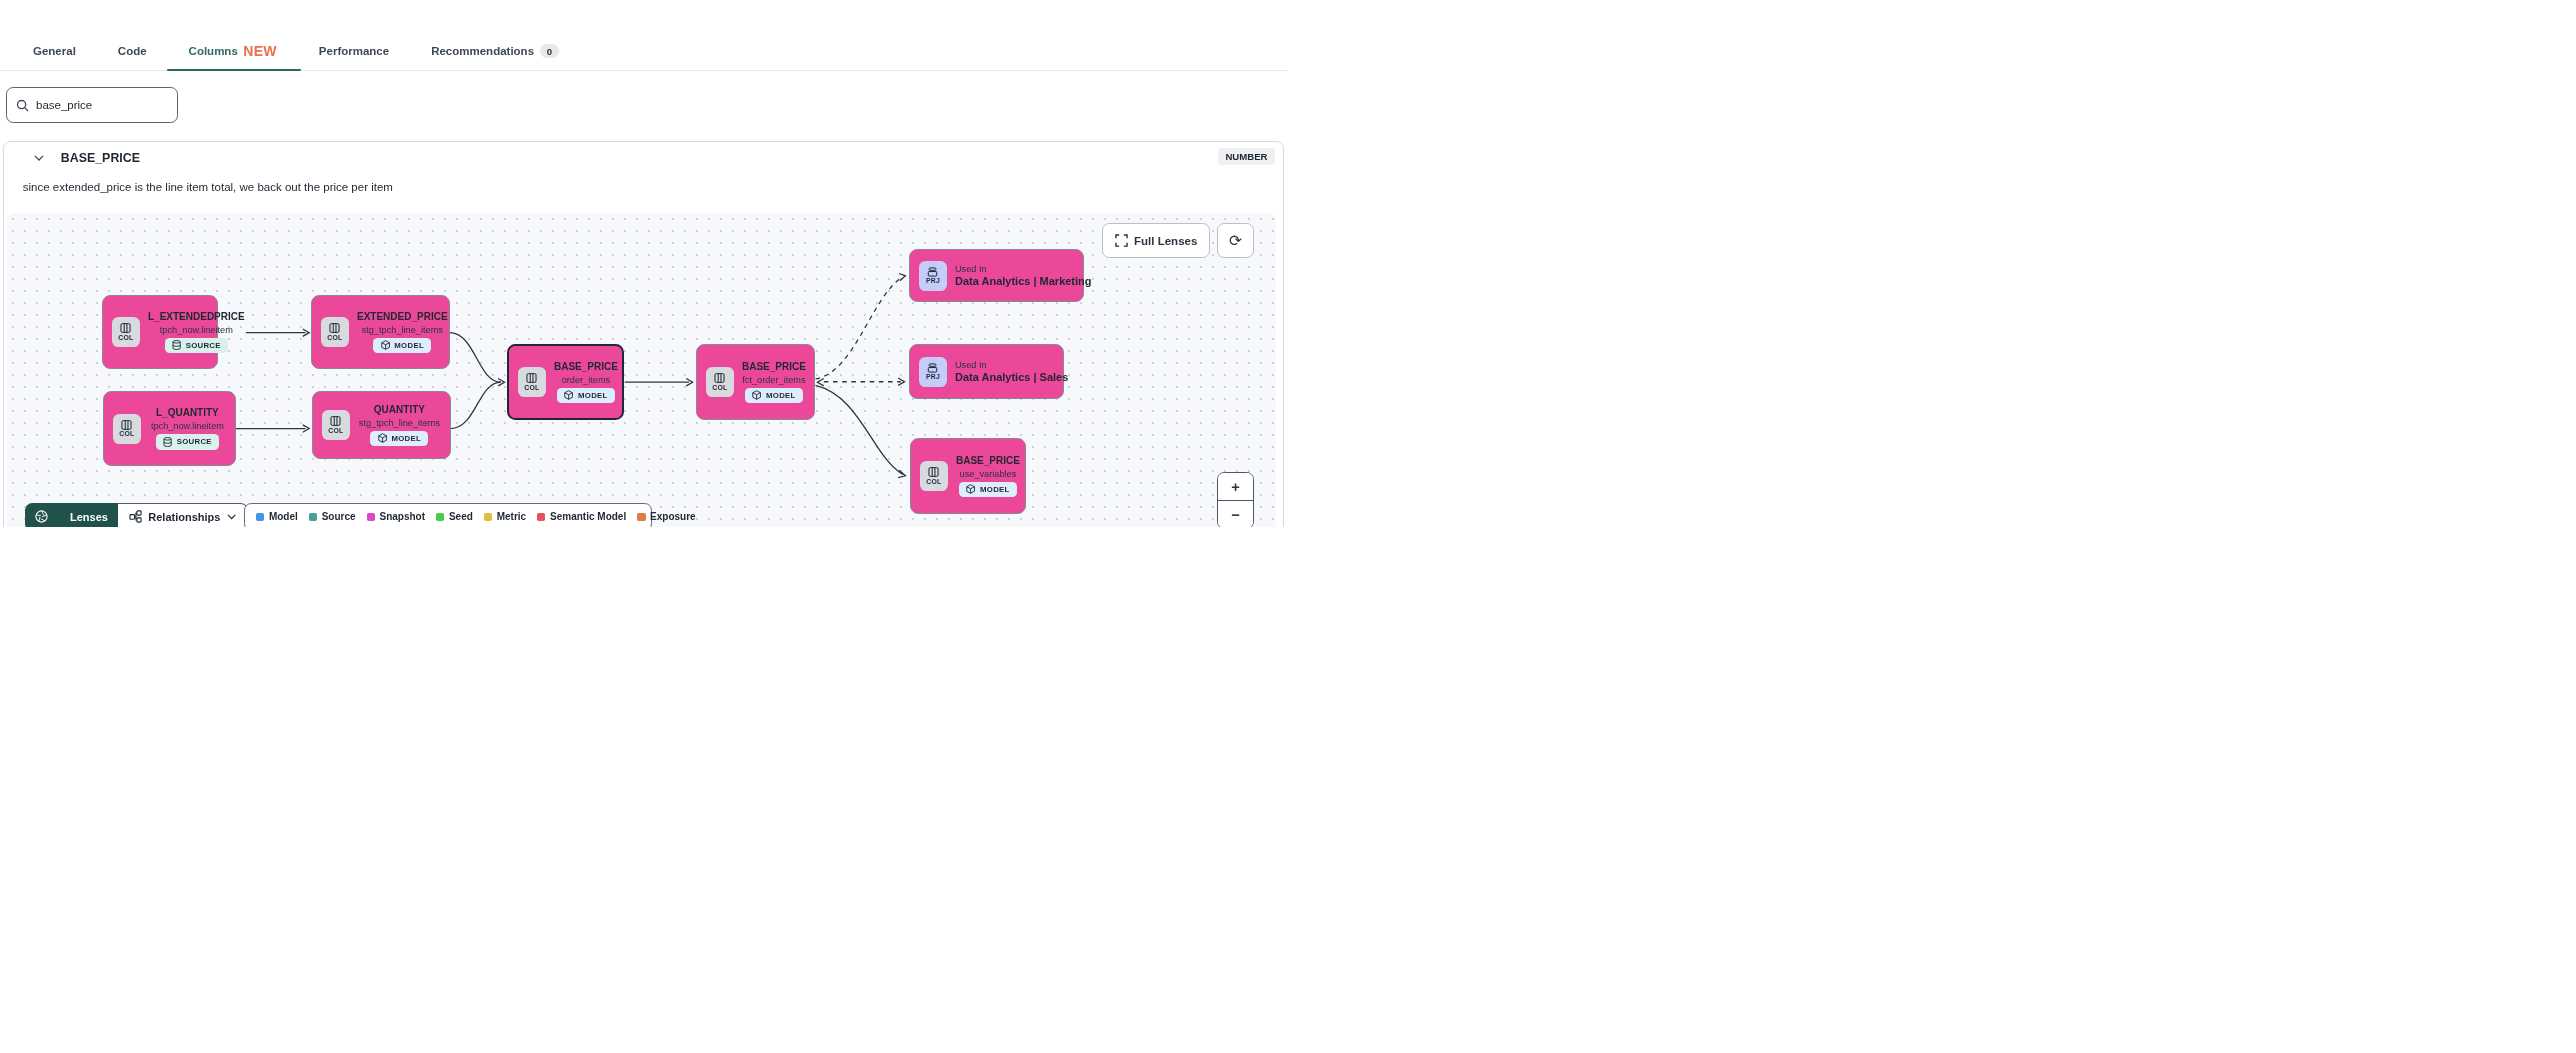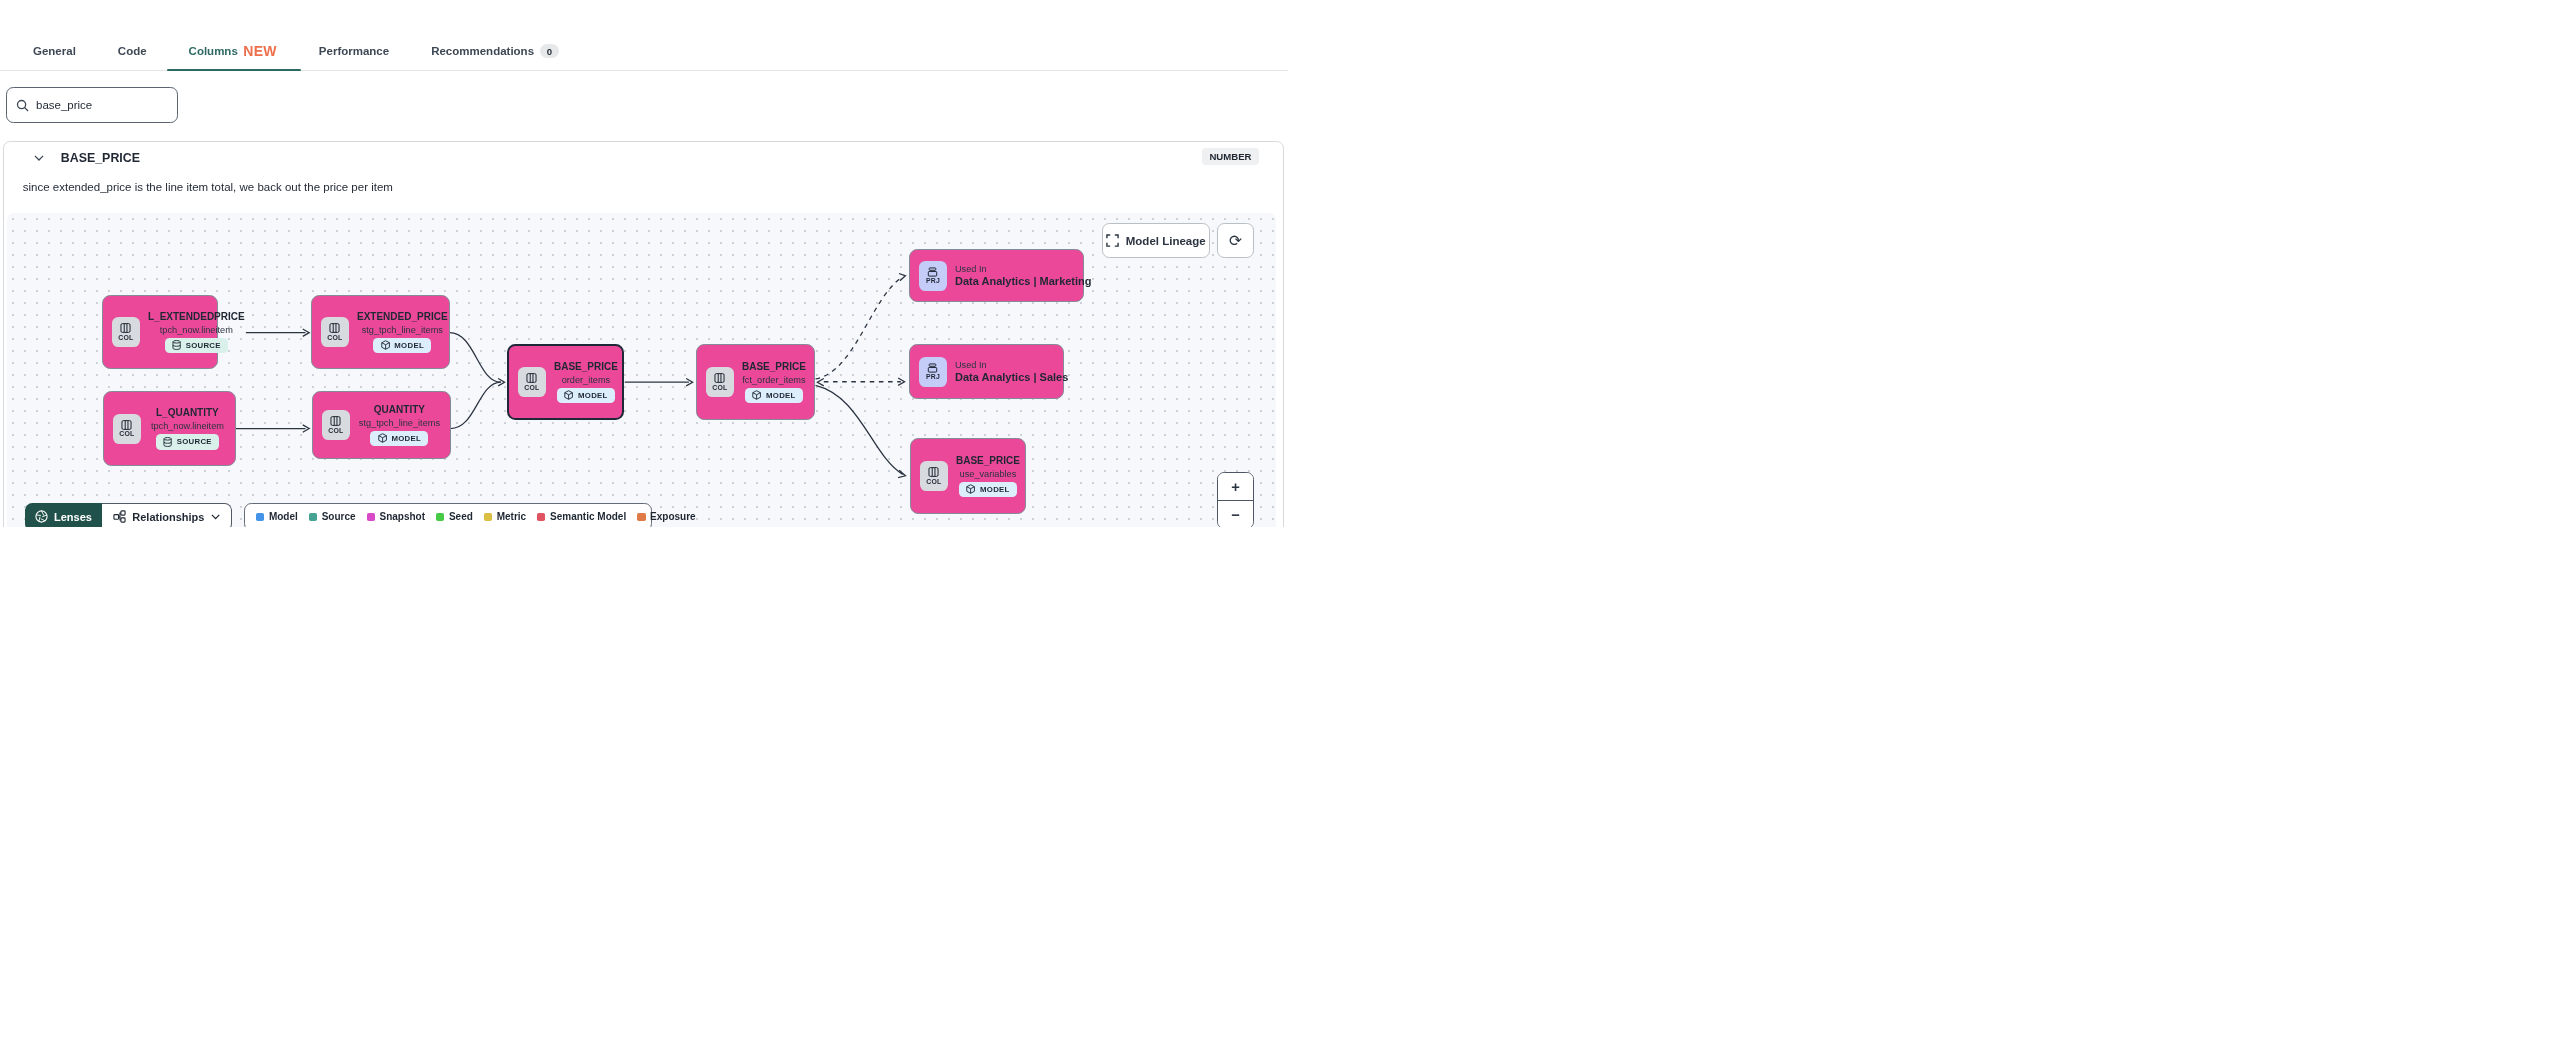--- a/index.html
+++ b/index.html
@@ -26,21 +26,21 @@
     display:flex; align-items:center; padding:0 9.2px; gap:7.3px; z-index:5; }
   .search-box input { border:none; outline:none; font-size:11.5px; color:#1f2733;
     width:100%; font-family:"Liberation Sans",sans-serif; background:transparent; }
 
   
   .card { position:absolute; left:2.8px; top:109px; width:1281px; height:410px;
     border:0.9px solid #d6d9dc; border-radius:7.3px; background:#fff; }
   .chev-btn { position:absolute; left:27.5px; top:9.2px; width:14.7px; height:14.7px;
     display:flex; align-items:center; justify-content:center; cursor:pointer; }
   .card-title { position:absolute; left:57px; top:9.2px; font-size:12.4px; font-weight:700; }
-  .type-badge { position:absolute; right:24px; top:6.4px; background:#eff0f2;
+  .type-badge { position:absolute; right:8px; top:6.4px; background:#eff0f2;
     border-radius:3.7px; padding:2.8px 7.3px; font-size:9.6px; font-weight:600; }
   .card-desc { position:absolute; left:19px; top:39px; font-size:11.5px; color:#1f2733; }
 
   
   .canvas { position:absolute; left:3.7px; top:71px; right:7.3px; bottom:5.5px;
     border-radius:7.3px; background:#f7f8fb;
     background-image: radial-gradient(circle, #cdd2d8 0.9px, transparent 1px);
     background-size: 12px 12px; }
 
   .edges { position:absolute; left:0; top:0; width:1288px; height:527px;
@@ -77,21 +77,21 @@
   .zoom-ctrl { position:absolute; left:1217px; top:440px; width:37px; height:57px;
     background:#fff; border:1.4px solid #4e5665; border-radius:7.3px; overflow:hidden;
     display:flex; flex-direction:column; z-index:4; }
   .zoom-ctrl .zbtn { flex:1; display:flex; align-items:center; justify-content:center;
     font-size:14.7px; font-weight:600; color:#2b3440; cursor:pointer; background:#fff; }
   .zoom-ctrl .zbtn:first-child { border-bottom:1.4px solid #4e5665; }
 
   
   .lens-group { position:absolute; left:25px; top:471px; height:27.5px; display:flex; z-index:4; }
   .lenses-btn { background:#20514a; color:#fff; border-radius:7.3px 0 0 7.3px;
-    display:flex; align-items:center; gap:6px; padding:0 10px; font-size:11px;
+    display:flex; align-items:center; gap:22px; padding:0 10px; font-size:11px;
     font-weight:600; cursor:pointer; }
   .rel-btn { background:#fff; border:0.9px solid #525a68; border-left:none;
     border-radius:0 7.3px 7.3px 0; display:flex; align-items:center; gap:6.4px;
     padding:0 11px; font-size:11px; font-weight:600; color:#1f2733; cursor:pointer; }
   .legend { position:absolute; left:244px; top:471px; height:27.5px; width:408px;
     background:#fff; border:0.9px solid #646c78; border-radius:7.3px; display:flex;
     align-items:center; padding:0 11px; gap:11px; z-index:4; }
   .legend-item { display:flex; align-items:center; gap:4.6px; font-size:10px;
     font-weight:600; color:#1f2733; white-space:nowrap; }
   .legend-swatch { width:8.3px; height:8.3px; border-radius:1.8px; flex:none; }
@@ -345,21 +345,21 @@
         </svg>
         <span>MODEL</span>
       </div>
     </div>
   </div>
 
   <div class="btn full-lineage">
     <svg class="icon" width="13" height="13" viewBox="0 0 14 14">
       <path d="M1,4.5 V1 H4.5 M9.5,1 H13 V4.5 M13,9.5 V13 H9.5 M4.5,13 H1 V9.5" fill="none" stroke="#2b3440" stroke-width="1.5"></path>
     </svg>
-    <span>Model Lineage</span>
+    <span>Full Lenses</span>
   </div>
   <div class="btn refresh-btn">
     <span>⟳</span>
   </div>
   <div class="zoom-ctrl">
     <div class="zbtn">+</div>
     <div class="zbtn">−</div>
   </div>
 
   <div class="lens-group">

